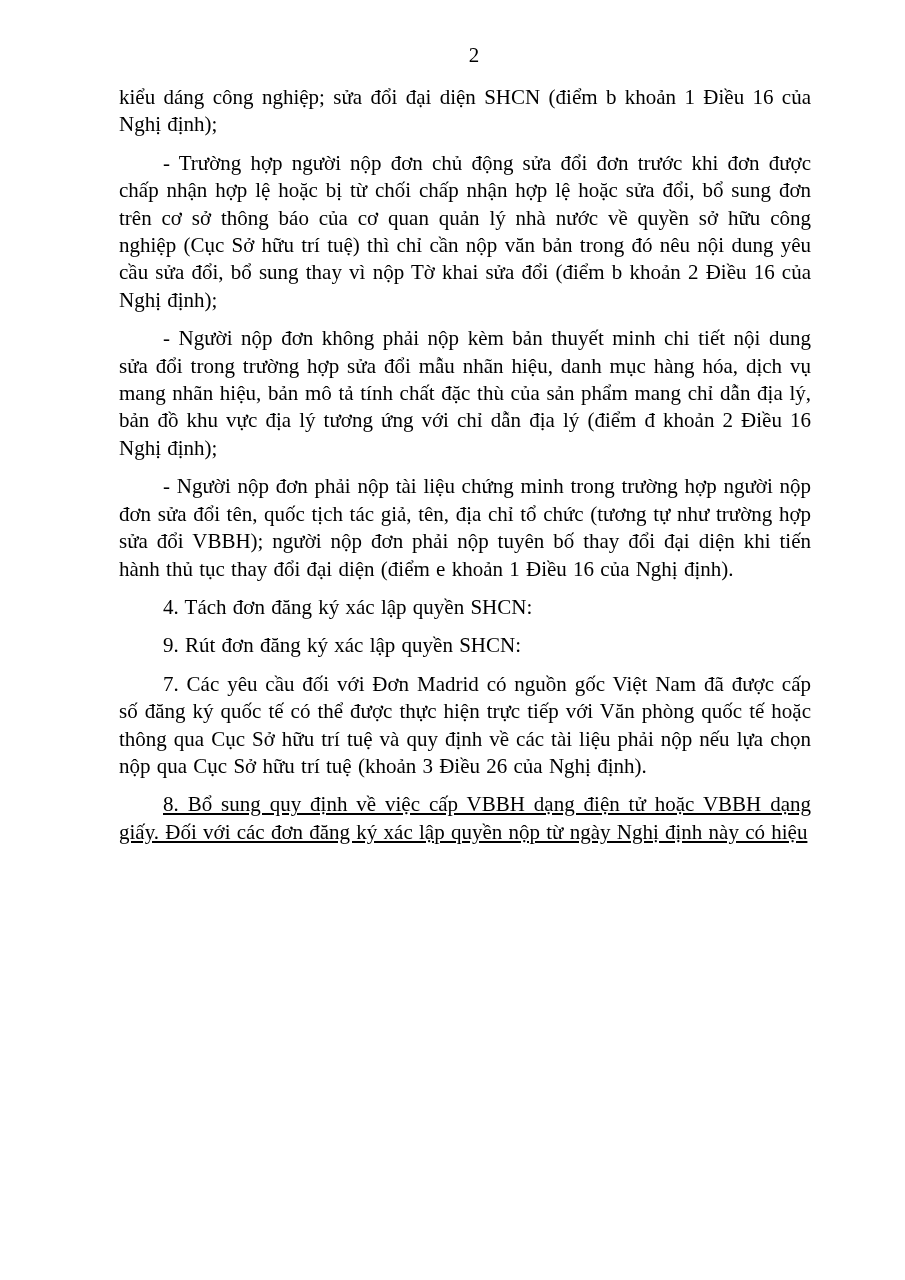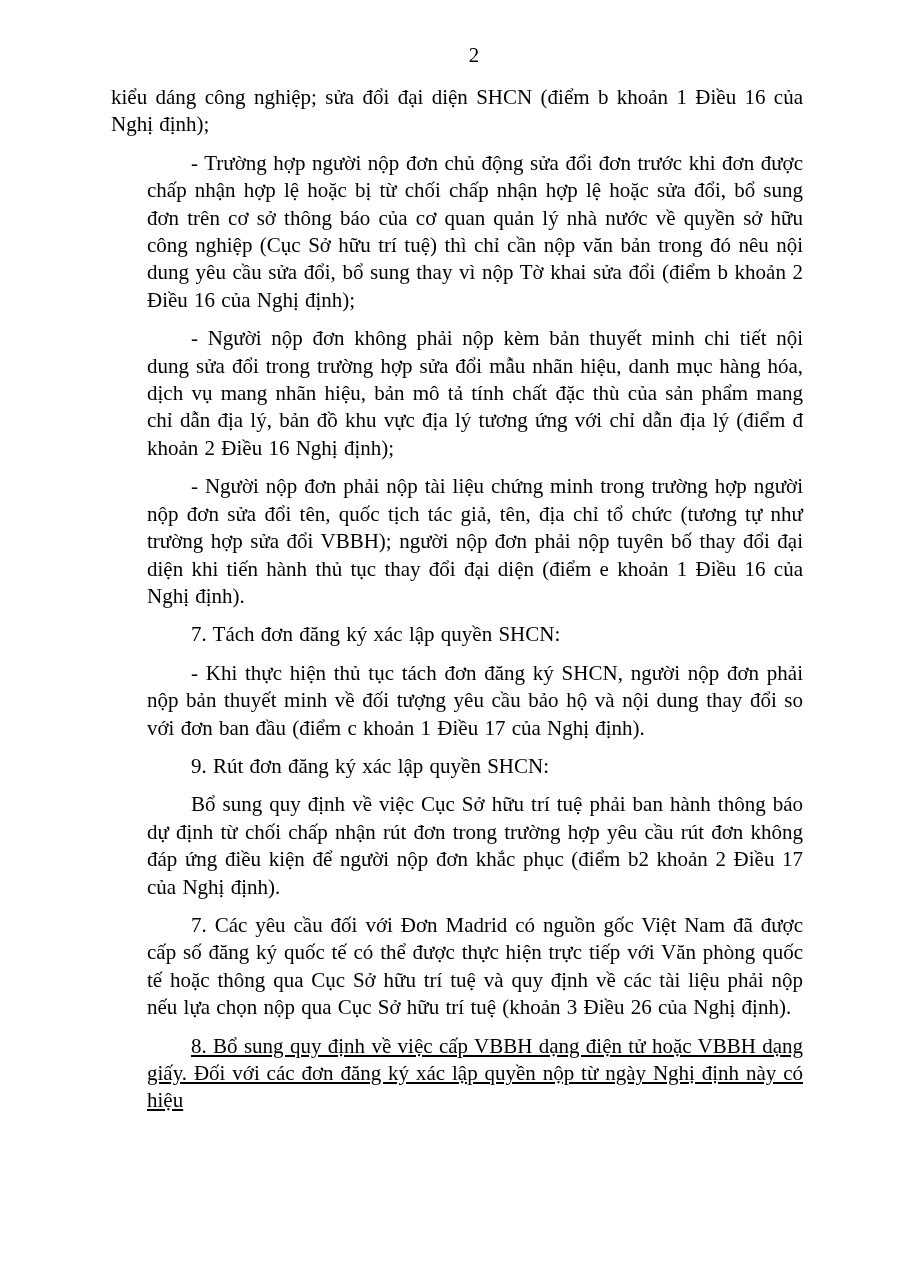--- a/index.html
+++ b/index.html
@@ -22,51 +22,48 @@
     left: 128px;
     width: 692px;
     text-align: center;
     font-size: 21px;
     line-height: 22px;
     color: #000000;
   }
   .content {
     position: absolute;
     top: 84px;
-    left: 111px;
+    left: 119px;
     width: 692px;
   }
   .para {
     margin: 0 0 11px 0;
     font-size: 21px;
     line-height: 27.4px;
     text-align: justify;
     text-justify: inter-word;
     word-spacing: 1px;
     color: #000000;
   }
   .para.indent {
     text-indent: 44px;
-    margin-left: 36px;
   }
   .para:last-child {
     margin-bottom: 0;
     text-decoration: underline;
   }
 </style>
 </head>
 <body>
 
 <div class="page">
   <div class="page-number">2</div>
   <div class="content" id="paragraph-host">
       <p class="para">kiểu dáng công nghiệp; sửa đổi đại diện SHCN (điểm b khoản 1 Điều 16 của Nghị định);</p>
       <p class="para indent">- Trường hợp người nộp đơn chủ động sửa đổi đơn trước khi đơn được chấp nhận hợp lệ hoặc bị từ chối chấp nhận hợp lệ hoặc sửa đổi, bổ sung đơn trên cơ sở thông báo của cơ quan quản lý nhà nước về quyền sở hữu công nghiệp (Cục Sở hữu trí tuệ) thì chỉ cần nộp văn bản trong đó nêu nội dung yêu cầu sửa đổi, bổ sung thay vì nộp Tờ khai sửa đổi (điểm b khoản 2 Điều 16 của Nghị định);</p>
       <p class="para indent">- Người nộp đơn không phải nộp kèm bản thuyết minh chi tiết nội dung sửa đổi trong trường hợp sửa đổi mẫu nhãn hiệu, danh mục hàng hóa, dịch vụ mang nhãn hiệu, bản mô tả tính chất đặc thù của sản phẩm mang chỉ dẫn địa lý, bản đồ khu vực địa lý tương ứng với chỉ dẫn địa lý (điểm đ khoản 2 Điều 16 Nghị định);</p>
       <p class="para indent">- Người nộp đơn phải nộp tài liệu chứng minh trong trường hợp người nộp đơn sửa đổi tên, quốc tịch tác giả, tên, địa chỉ tổ chức (tương tự như trường hợp sửa đổi VBBH); người nộp đơn phải nộp tuyên bố thay đổi đại diện khi tiến hành thủ tục thay đổi đại diện (điểm e khoản 1 Điều 16 của Nghị định).</p>
-      <p class="para indent">7. Tách đơn đăng ký xác lập quyền SHCN:</p>
-      <p class="para indent">- Khi thực hiện thủ tục tách đơn đăng ký SHCN, người nộp đơn phải nộp bản thuyết minh về đối tượng yêu cầu bảo hộ và nội dung thay đổi so với đơn ban đầu (điểm c khoản 1 Điều 17 của Nghị định).</p>
+      <p class="para indent">4. Tách đơn đăng ký xác lập quyền SHCN:</p>
       <p class="para indent">9. Rút đơn đăng ký xác lập quyền SHCN:</p>
-      <p class="para indent">Bổ sung quy định về việc Cục Sở hữu trí tuệ phải ban hành thông báo dự định từ chối chấp nhận rút đơn trong trường hợp yêu cầu rút đơn không đáp ứng điều kiện để người nộp đơn khắc phục (điểm b2 khoản 2 Điều 17 của Nghị định).</p>
       <p class="para indent">7. Các yêu cầu đối với Đơn Madrid có nguồn gốc Việt Nam đã được cấp số đăng ký quốc tế có thể được thực hiện trực tiếp với Văn phòng quốc tế hoặc thông qua Cục Sở hữu trí tuệ và quy định về các tài liệu phải nộp nếu lựa chọn nộp qua Cục Sở hữu trí tuệ (khoản 3 Điều 26 của Nghị định).</p>
       <p class="para indent">8. Bổ sung quy định về việc cấp VBBH dạng điện tử hoặc VBBH dạng giấy. Đối với các đơn đăng ký xác lập quyền nộp từ ngày Nghị định này có hiệu</p>
     </div>
 </div>
 
 </body></html>

